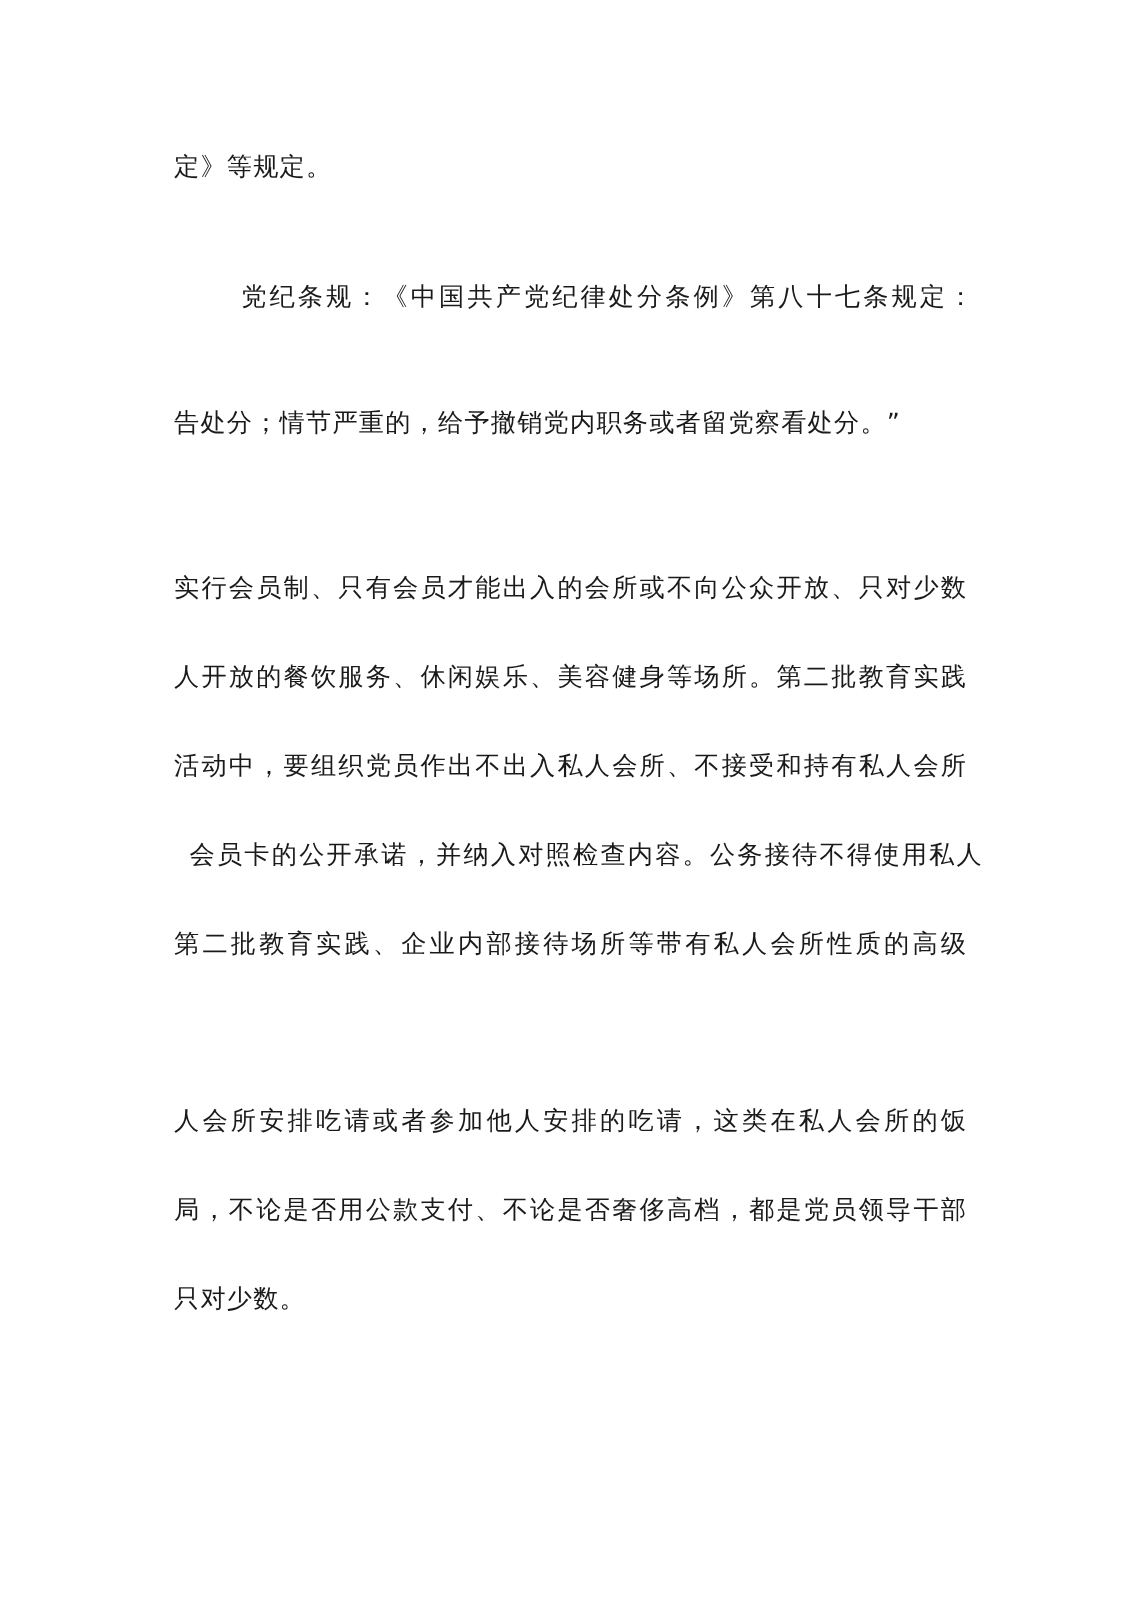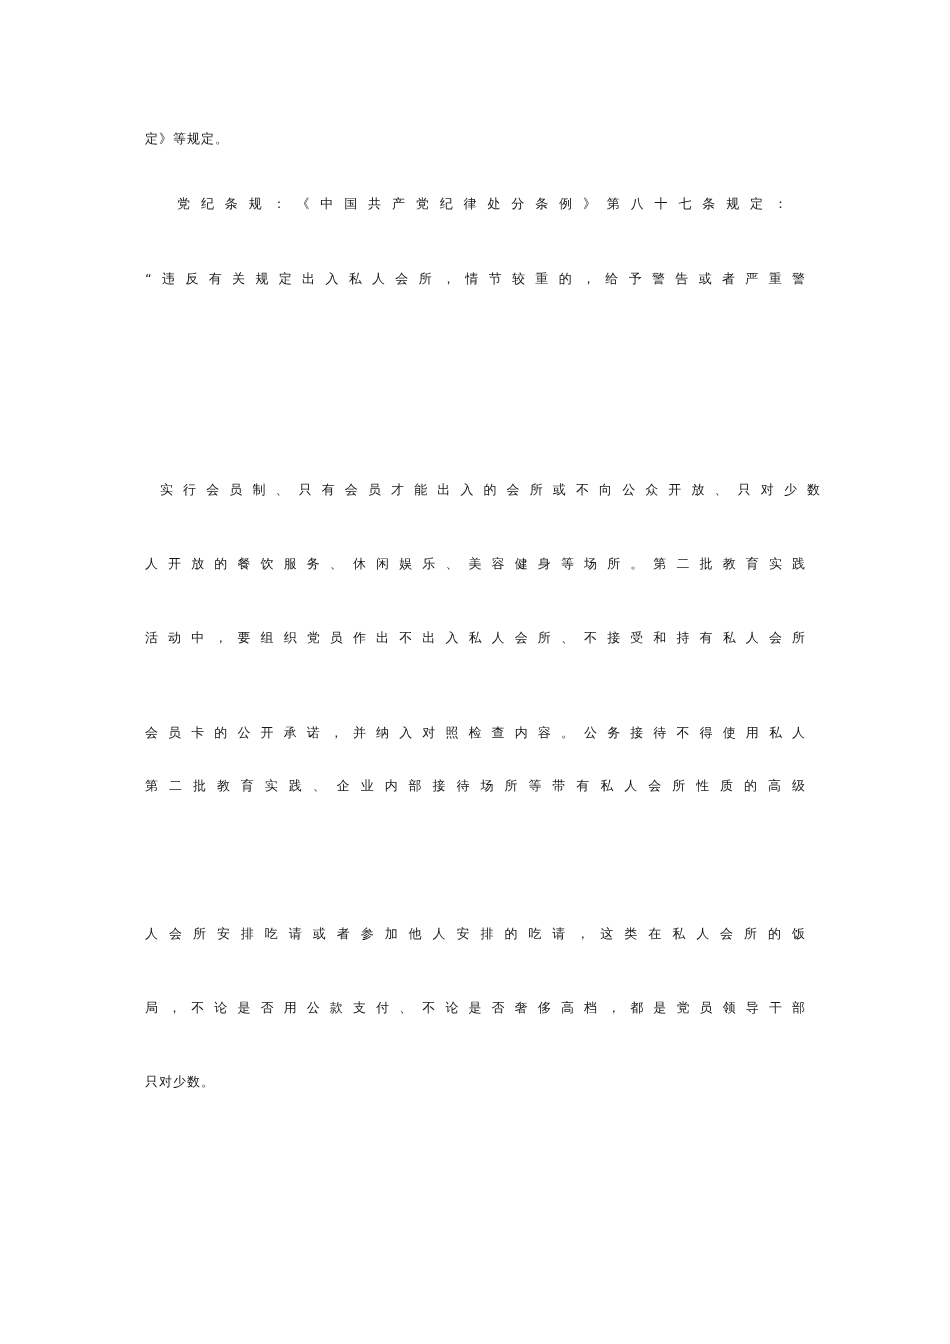--- a/index.html
+++ b/index.html
@@ -21,46 +21,47 @@
       top: 0;
       width: 950px;
       height: 1344px;
       background: #ffffff;
     }
     .line {
       position: absolute;
       left: 145px;
       width: 660px;
       height: 30px;
-      font-size: 13px;
+      font-size: 21px;
       line-height: 30px;
       white-space: nowrap;
       text-align: justify;
       text-align-last: justify;
       letter-spacing: 0px;
     }
     .line.indent {
-      left: 177px;
+      left: 201px;
       width: 610px;
+      margin-top: 43px;
     }
     .line.short {
       text-align: left;
       text-align-last: left;
       width: auto;
       letter-spacing: 1px;
     }
   </style>
 </head>
 <body>
 
 <div class="page">
   <div class="line short" style="top: 124px;">定》等规定。</div>
   <div class="line indent" style="top: 189px;">党纪条规：《中国共产党纪律处分条例》第八十七条规定：</div>
-  <div class="line" style="top: 264px;">“违反有关规定出入私人会所，情节较重的，给予警告或者严重警</div>
-  <div class="line" style="top: 475px; margin-left: 15px;">实行会员制、只有会员才能出入的会所或不向公众开放、只对少数</div>
+  <div class="line short" style="top: 337px;">告处分；情节严重的，给予撤销党内职务或者留党察看处分。”</div>
+  <div class="line" style="top: 475px;">实行会员制、只有会员才能出入的会所或不向公众开放、只对少数</div>
   <div class="line" style="top: 623px;">活动中，要组织党员作出不出入私人会所、不接受和持有私人会所</div>
   <div class="line" style="top: 549px;">人开放的餐饮服务、休闲娱乐、美容健身等场所。第二批教育实践</div>
-  <div class="line" style="top: 718px;">会员卡的公开承诺，并纳入对照检查内容。公务接待不得使用私人</div>
+  <div class="line" style="top: 697px; margin-left: 13px;">会员卡的公开承诺，并纳入对照检查内容。公务接待不得使用私人</div>
   <div class="line" style="top: 771px;">第二批教育实践、企业内部接待场所等带有私人会所性质的高级</div>
   <div class="line" style="top: 993px;">局，不论是否用公款支付、不论是否奢侈高档，都是党员领导干部</div>
   <div class="line" style="top: 919px;">人会所安排吃请或者参加他人安排的吃请，这类在私人会所的饭</div>
   <div class="line short" style="top: 1067px;">只对少数。</div>
 </div>
 
 </body></html>

